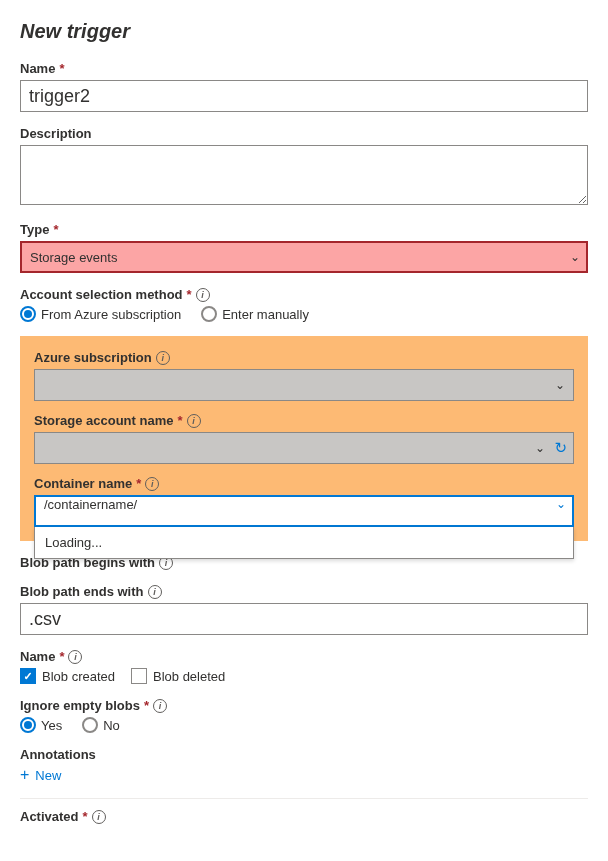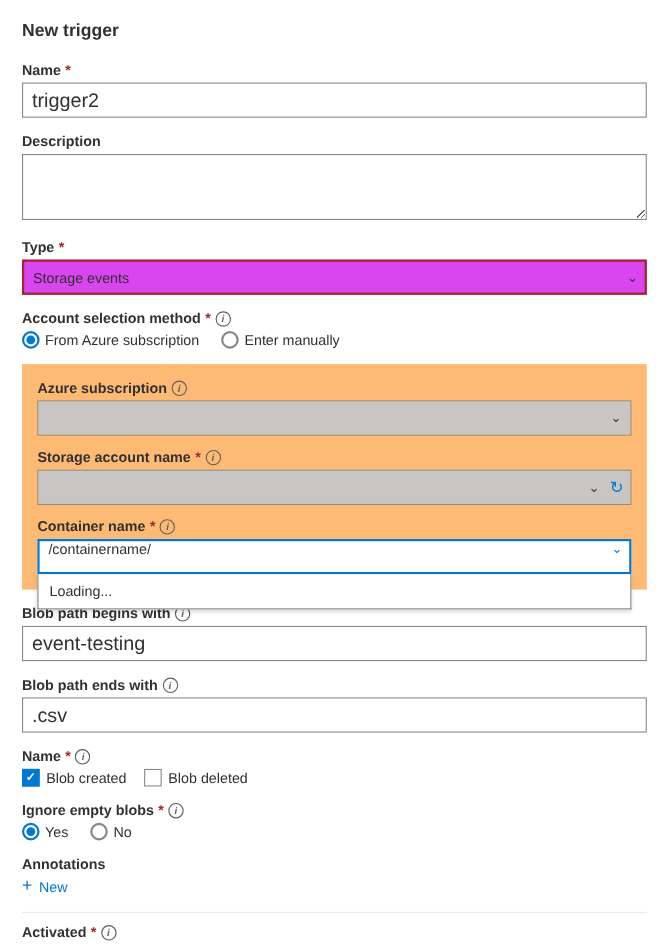--- a/index.html
+++ b/index.html
@@ -6,24 +6,25 @@
     body {
       font-family: 'Segoe UI', Arial, sans-serif;
       font-size: 13px;
       color: #323130;
       background: #fff;
       width: 608px;
       min-height: 861px;
       padding: 20px 20px 30px 20px;
     }
     h1 {
-      font-size: 16px;
+      font-size: 20px;
       font-weight: 600;
       margin-bottom: 18px;
       color: #323130;
+      font-style: italic;
     }
     .field-group {
       margin-bottom: 14px;
     }
     .field-label {
       font-size: 13px;
       font-weight: 600;
       margin-bottom: 4px;
       color: #323130;
       display: flex;
@@ -71,21 +72,21 @@
       position: relative;
       width: 100%;
     }
     .select-box {
       width: 100%;
       height: 32px;
       border: 1px solid #8a8886;
       padding: 0 30px 0 8px;
       font-size: 13px;
       color: #323130;
-      background: #d946ef;
+      background: #fca5a5;
       appearance: none;
       cursor: pointer;
       outline: none;
     }
     .chevron-icon {
       position: absolute;
       right: 8px;
       top: 50%;
       transform: translateY(-50%);
       pointer-events: none;
@@ -337,21 +338,20 @@
     </div>
   </div>
 
 </div>
 
 <div class="field-group">
   <div class="field-label">
     <span>Blob path begins with</span>
     <span class="info-icon">i</span>
   </div>
-  <input type="text" value="event-testing" style="">
 </div>
 
 <div class="field-group">
   <div class="field-label">
     <span>Blob path ends with</span>
     <span class="info-icon">i</span>
   </div>
   <input type="text" value=".csv" style="">
 </div>
 

